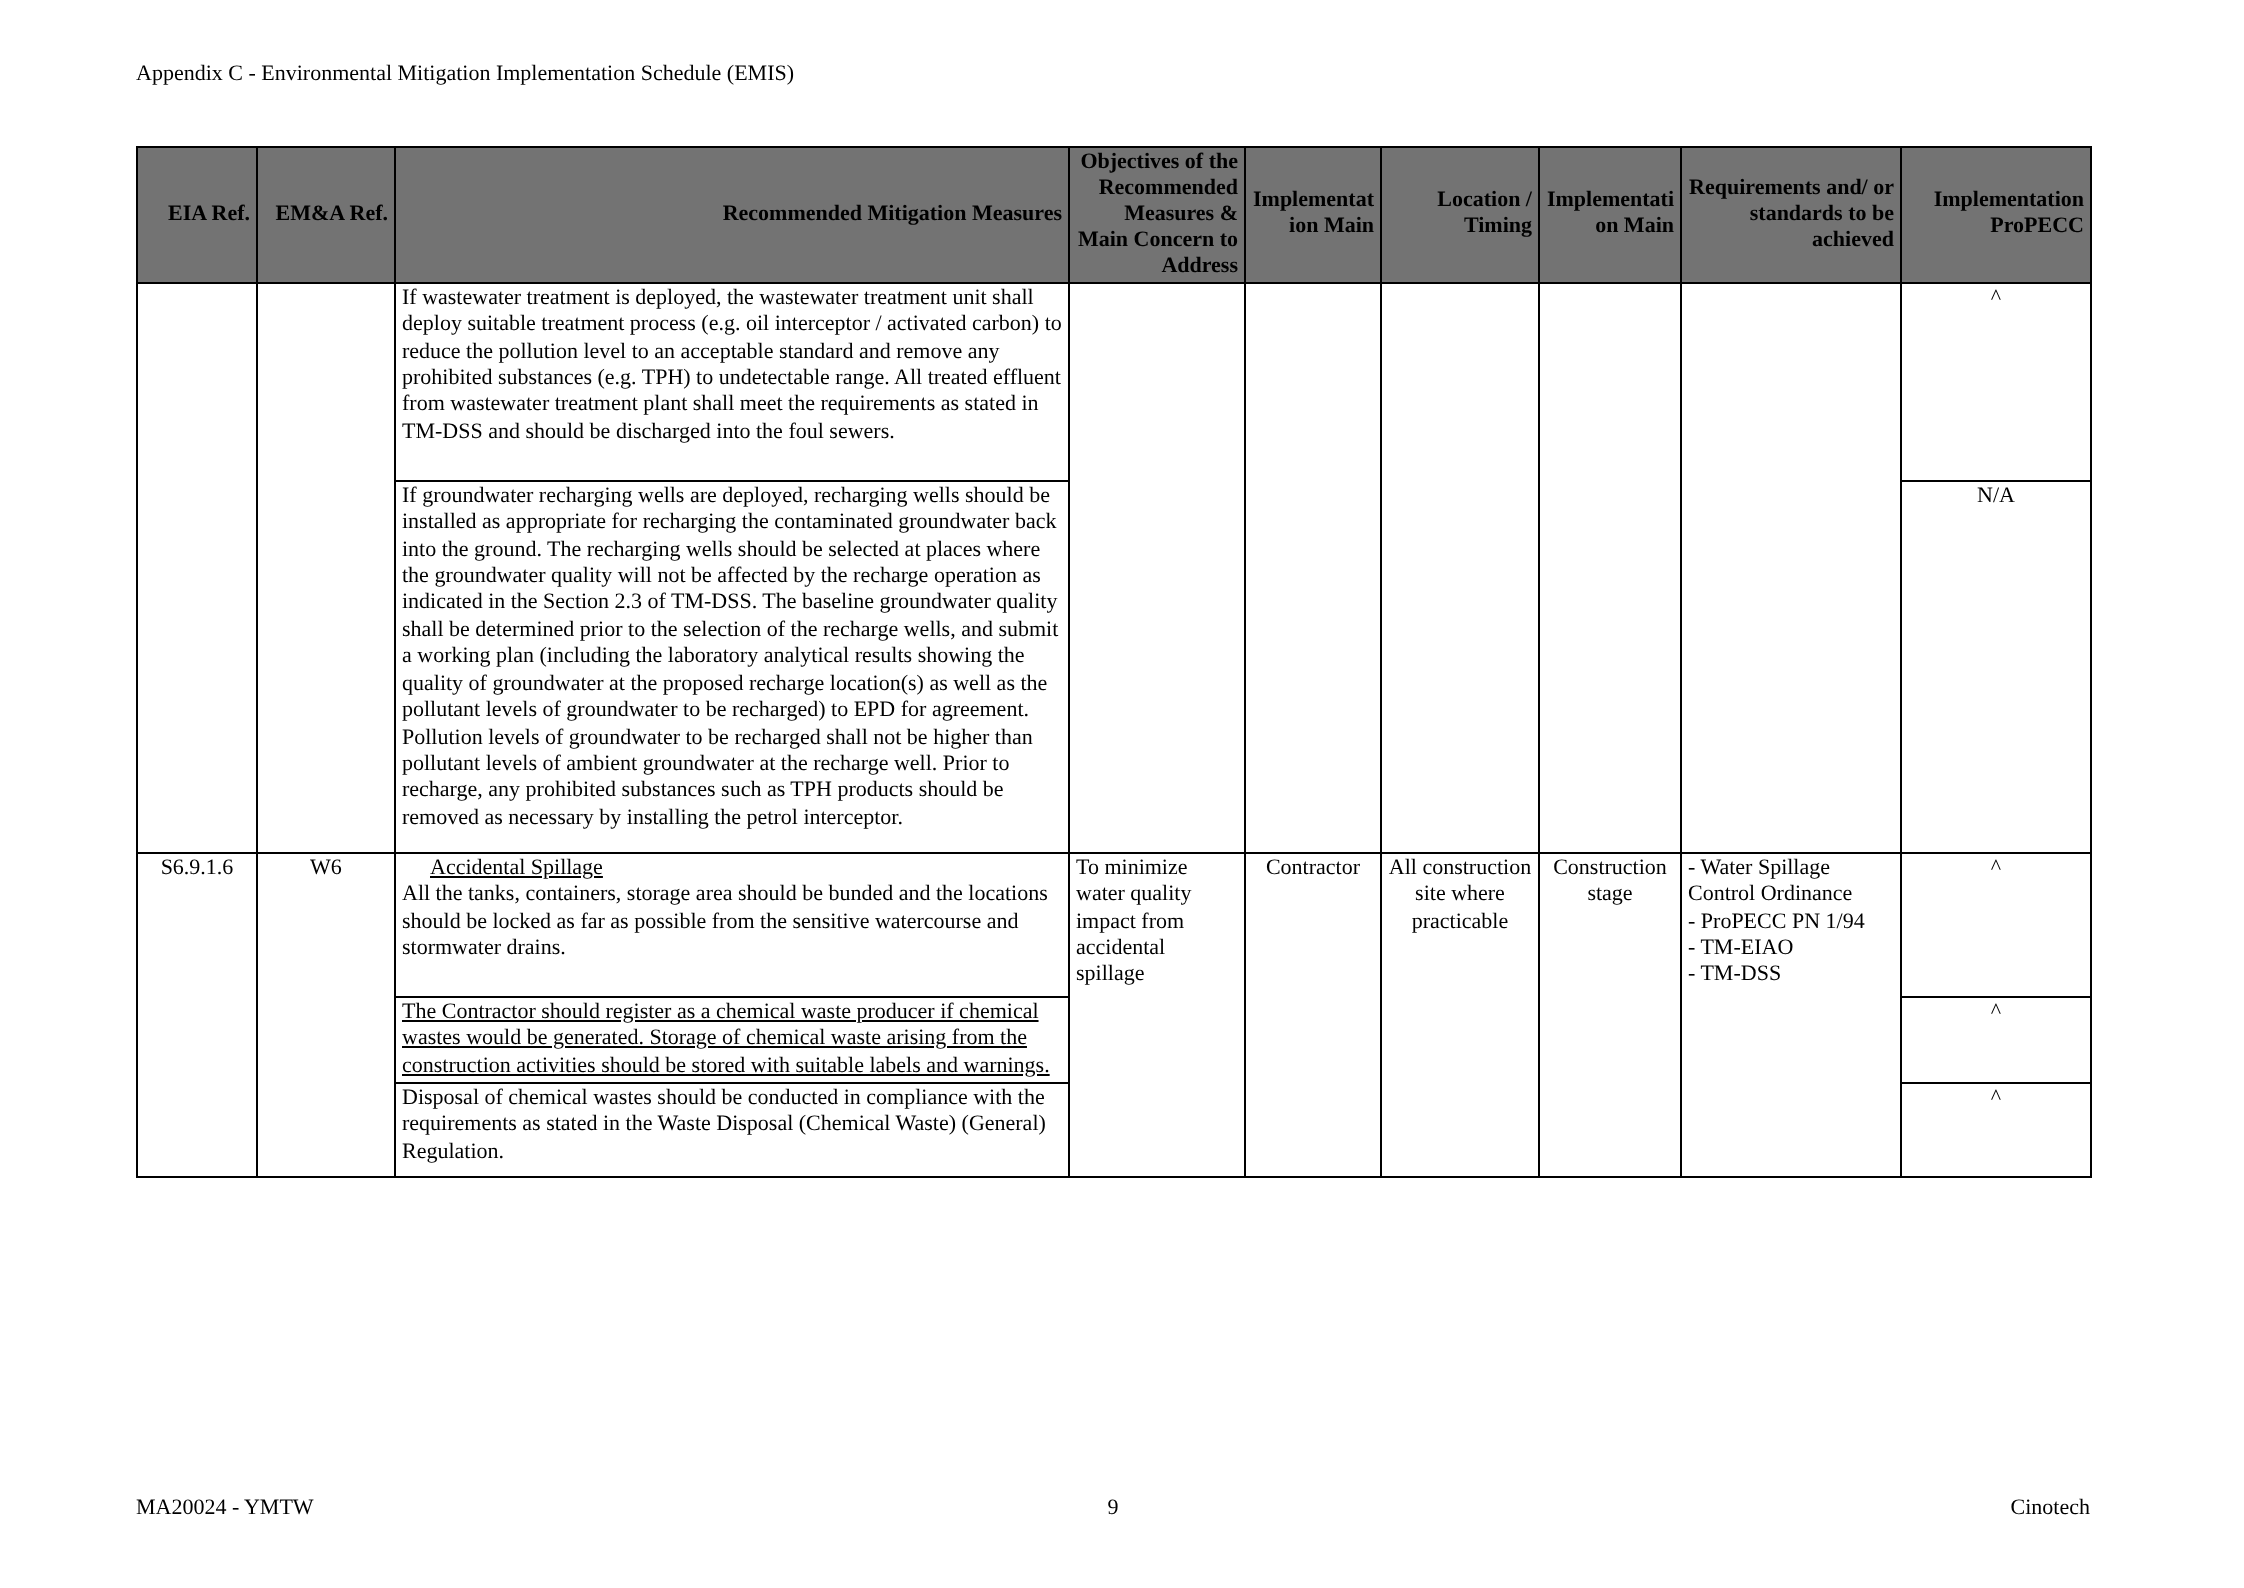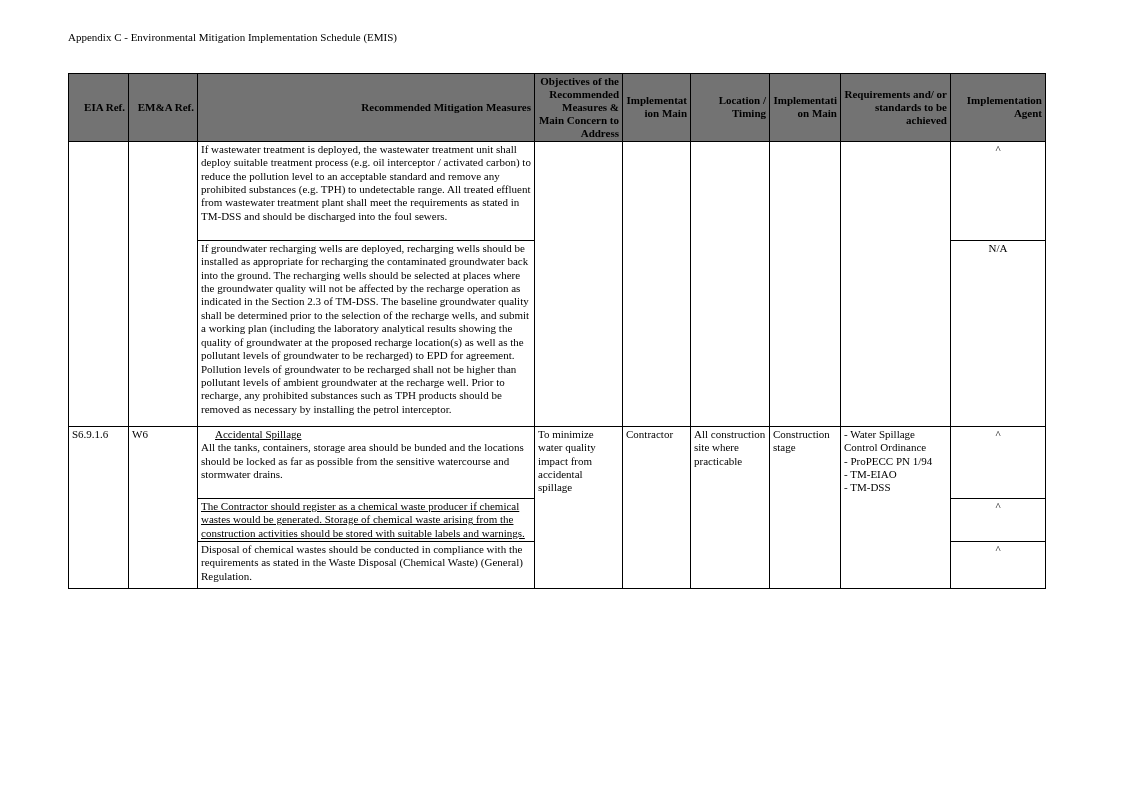--- a/index.html
+++ b/index.html
@@ -44,21 +44,21 @@
     overflow-wrap: break-word;
   }
   table.emis thead th {
     background: #737373;
     font-weight: bold;
     text-align: right;
     vertical-align: middle;
     height: 61px;
     line-height: 1.18;
   }
-  .center { }
+  .center { text-align: center; }
   .status-cell { text-align: center; vertical-align: top; }
   .underline { text-decoration: underline; margin-left: 14px; }
   .r0m0 { height: 96px; margin-left: 40px; }
   .r0m1 { height: 183px; }
   .r1m0 { height: 69px; }
   .r1m1 { height: 40px; text-decoration: underline; }
   .r1m2 { height: 44px; }
   .footer {
     position: absolute;
     top: 748px;
@@ -94,21 +94,21 @@
       <thead>
         <tr>
           <th>EIA Ref.</th>
           <th>EM&amp;A Ref.</th>
           <th>Recommended Mitigation Measures</th>
           <th>Objectives of the Recommended Measures &amp; Main Concern to Address</th>
           <th>Implementation Main</th>
           <th>Location / Timing</th>
           <th>Implementation Main</th>
           <th>Requirements and/ or standards to be achieved</th>
-          <th>Implementation Agent</th>
+          <th>Implementation ProPECC</th>
         </tr>
       </thead>
       <tbody>
 
         <tr>
           <td rowspan="2" class="center"></td>
           <td rowspan="2" class="center"></td>
           <td class="r0m0">
             <div>If wastewater treatment is deployed, the wastewater treatment unit shall deploy suitable treatment process (e.g. oil interceptor / activated carbon) to reduce the pollution level to an acceptable standard and remove any prohibited substances (e.g. TPH) to undetectable range. All treated effluent from wastewater treatment plant shall meet the requirements as stated in TM-DSS and should be discharged into the foul sewers.</div>
           </td>
@@ -154,14 +154,19 @@
         <tr>
           <td class="r1m2">
             <div>Disposal of chemical wastes should be conducted in compliance with the requirements as stated in the Waste Disposal (Chemical Waste) (General) Regulation.</div>
           </td>
           <td class="status-cell">^</td>
         </tr>
       </tbody>
     </table>
   </div>
 
+  <div class="footer">
+    <span class="f-left">MA20024 - YMTW</span>
+    <span class="f-center">9</span>
+    <span class="f-right">Cinotech</span>
+  </div>
 
 </div>
 
 </body></html>

